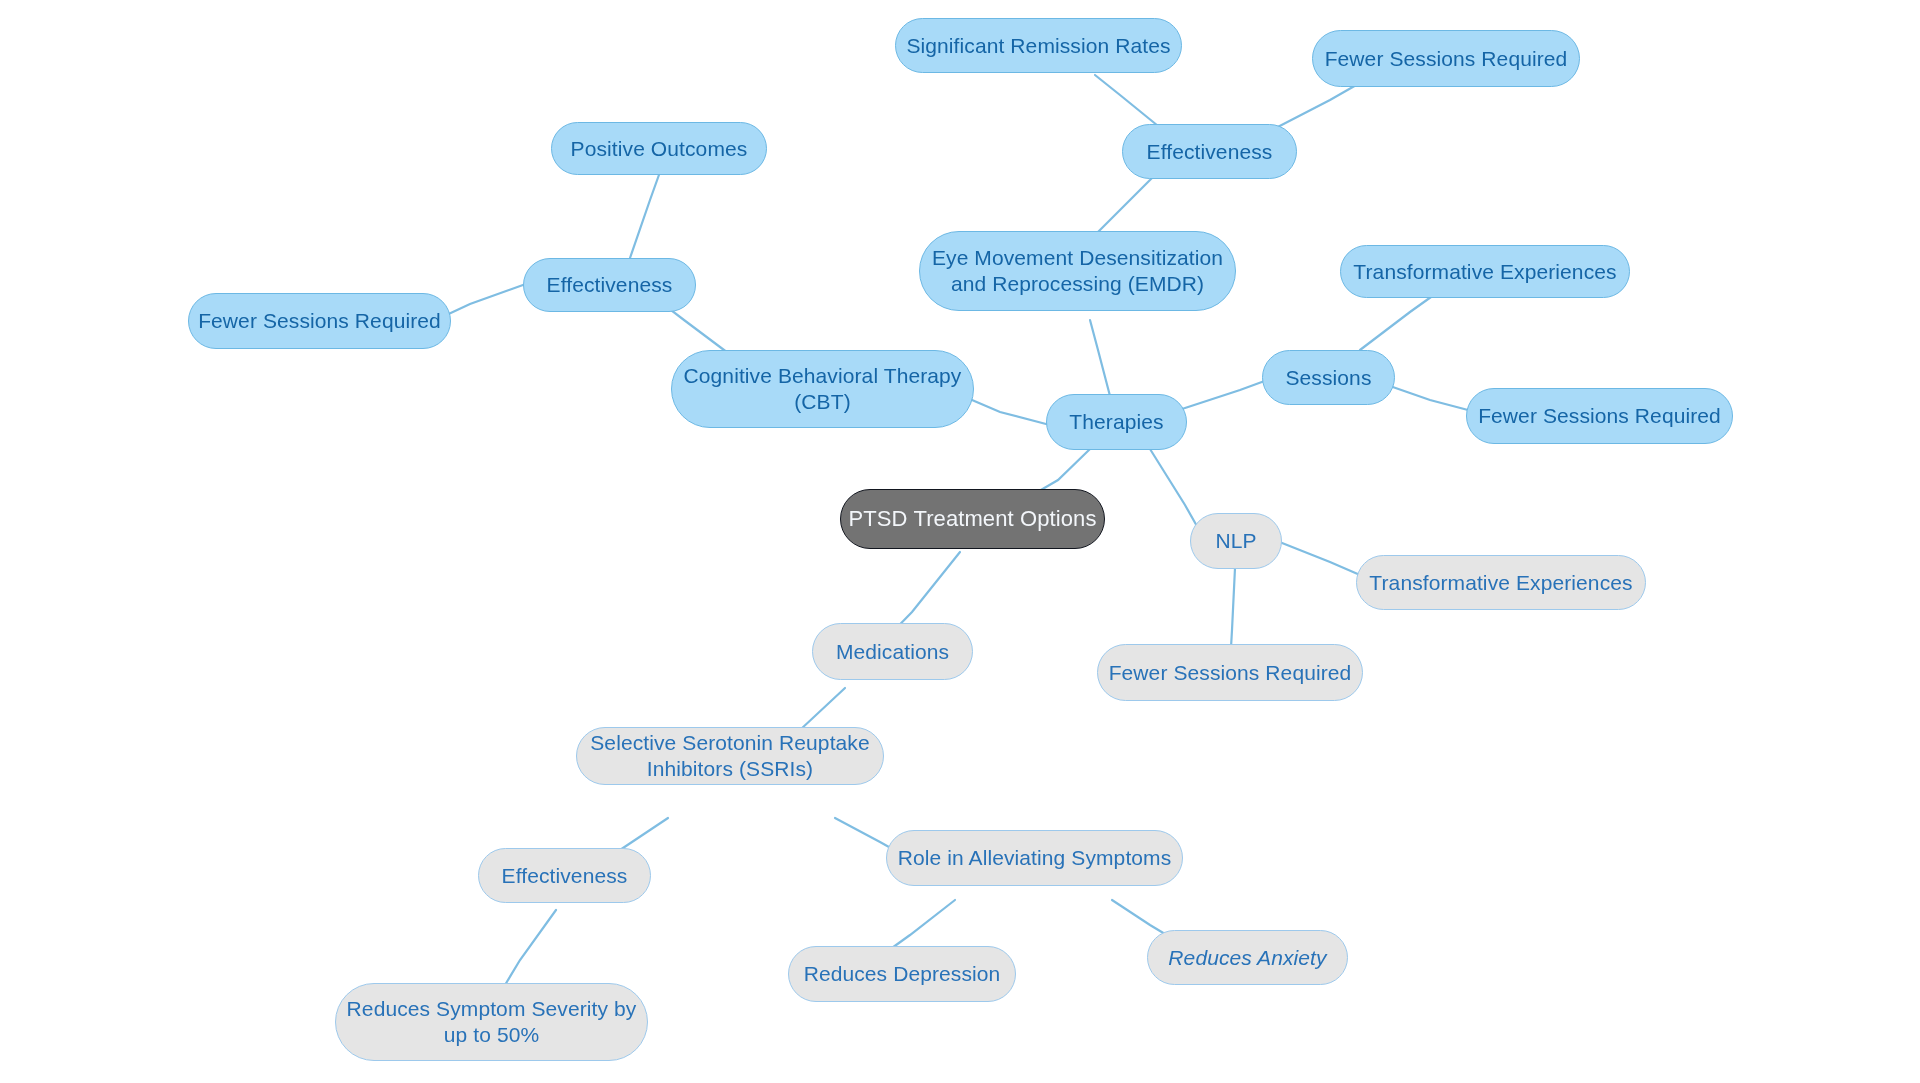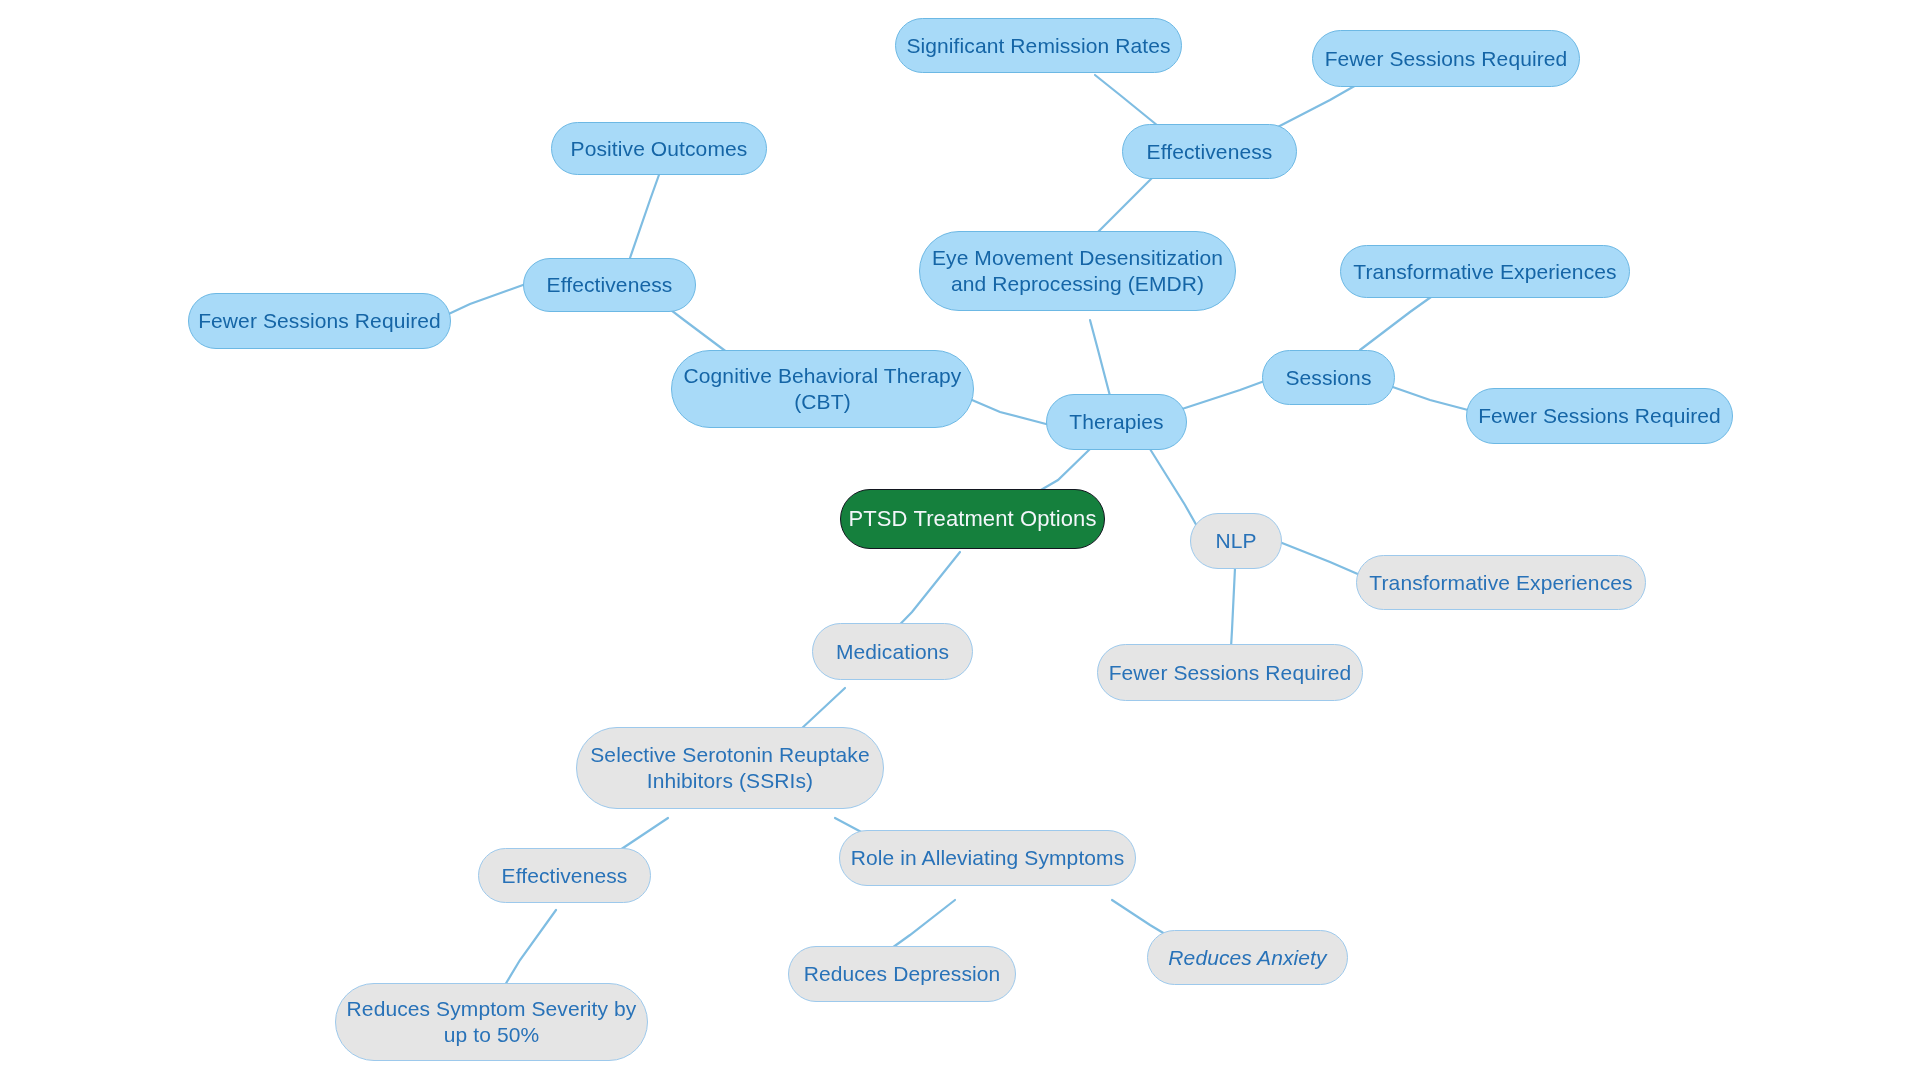--- a/index.html
+++ b/index.html
@@ -35,21 +35,21 @@
     align-items: center;
     justify-content: center;
     text-align: center;
     border-radius: 999px;
     line-height: 1.22;
     white-space: pre-line;
     letter-spacing: 0.1px;
     z-index: 5;
   }
   .node-root {
-    background: #15803d;
+    background: #737373;
     color: #f3f6fa;
     border: 1px solid #12161f;
     font-size: 22px;
   }
   .node-mid {
     background: #a8daf8;
     border: 1.4px solid #6cb8e4;
     color: #1565a6;
     font-size: 21px;
   }
@@ -161,26 +161,26 @@
   </div>
 
   <div class="node node-pale" style="left:812px; top:623px; width:161px; height:57px;">
     <span>Medications</span>
   </div>
 
   <div class="node node-pale" style="left:1097px; top:644px; width:266px; height:57px;">
     <span>Fewer Sessions Required</span>
   </div>
 
-  <div class="node node-pale" style="left:576px; top:727px; width:308px; height:82px;">
+  <div class="node node-pale" style="left:576px; top:727px; width:308px; height:58px;">
     <span>Selective Serotonin Reuptake
 Inhibitors (SSRIs)</span>
   </div>
 
-  <div class="node node-pale" style="left:839px; top:830px; width:297px; height:56px;">
+  <div class="node node-pale" style="left:886px; top:830px; width:297px; height:56px;">
     <span>Role in Alleviating Symptoms</span>
   </div>
 
   <div class="node node-pale" style="left:478px; top:848px; width:173px; height:55px;">
     <span>Effectiveness</span>
   </div>
 
   <div class="node node-pale" style="left:1147px; top:930px; width:201px; height:55px;font-style:italic;">
     <span>Reduces Anxiety</span>
   </div>

